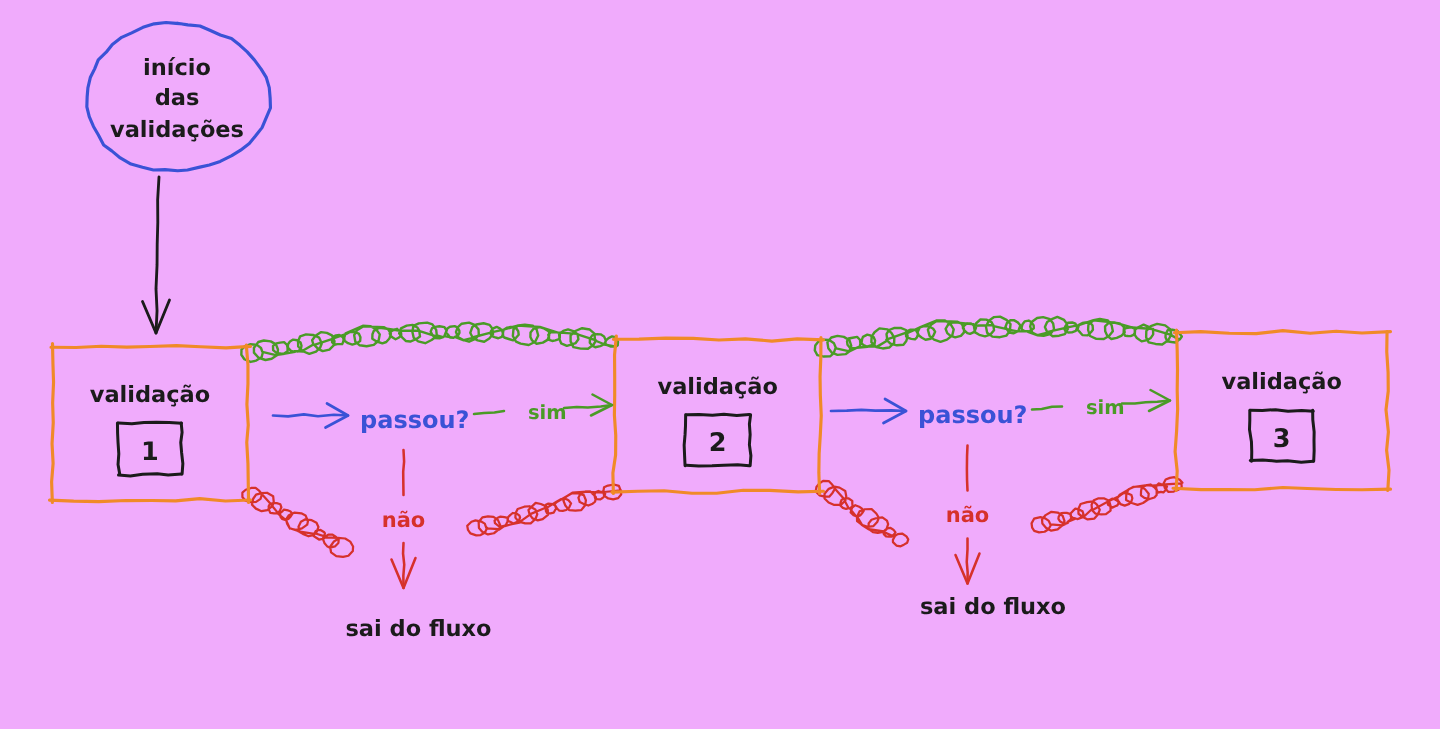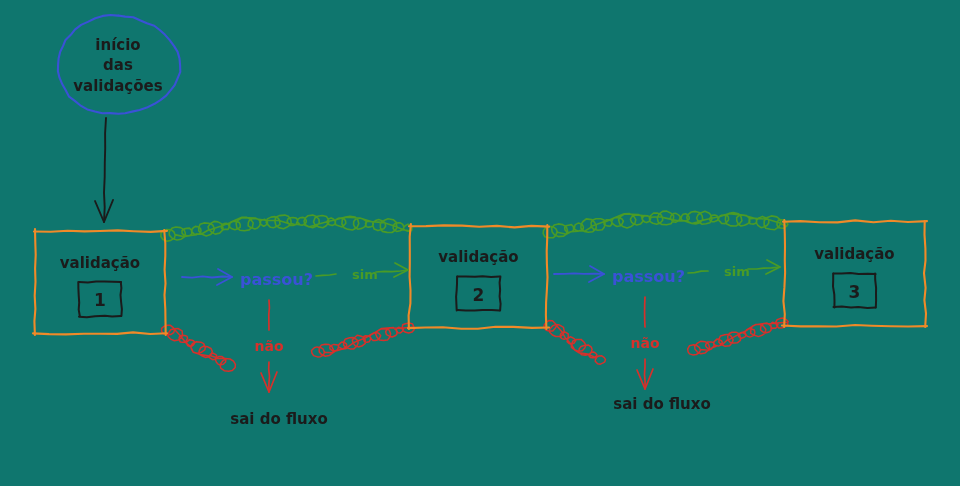--- a/index.html
+++ b/index.html
@@ -8,21 +8,21 @@
     padding: 0;
     background: #ffffff;
   }
   body {
     font-family: "DejaVu Sans", sans-serif;
   }
   #canvas-root {
     position: relative;
     width: 960px;
     height: 486px;
-    background: #0f766e;
+    background: #f0abfc;
     overflow: hidden;
   }
   #diagram-svg {
     position: absolute;
     left: 0;
     top: 0;
     width: 960px;
     height: 486px;
   }
   .hand-text {

